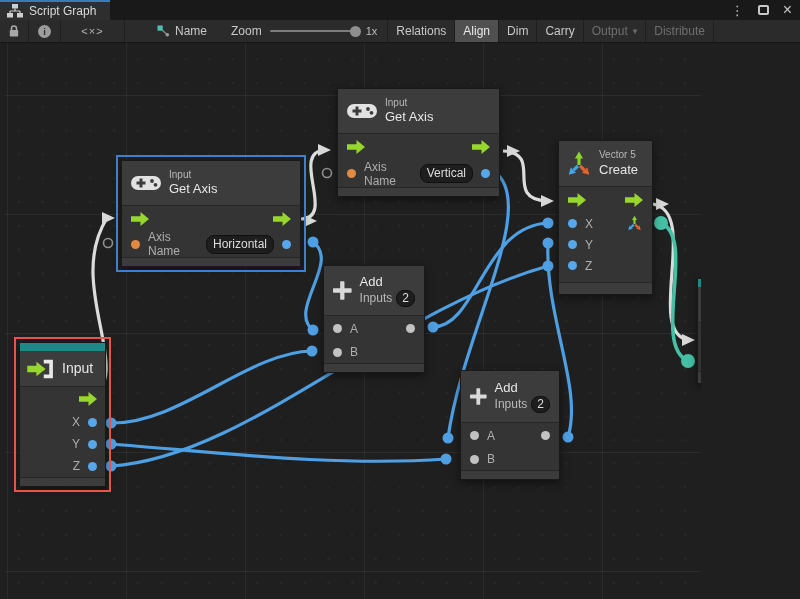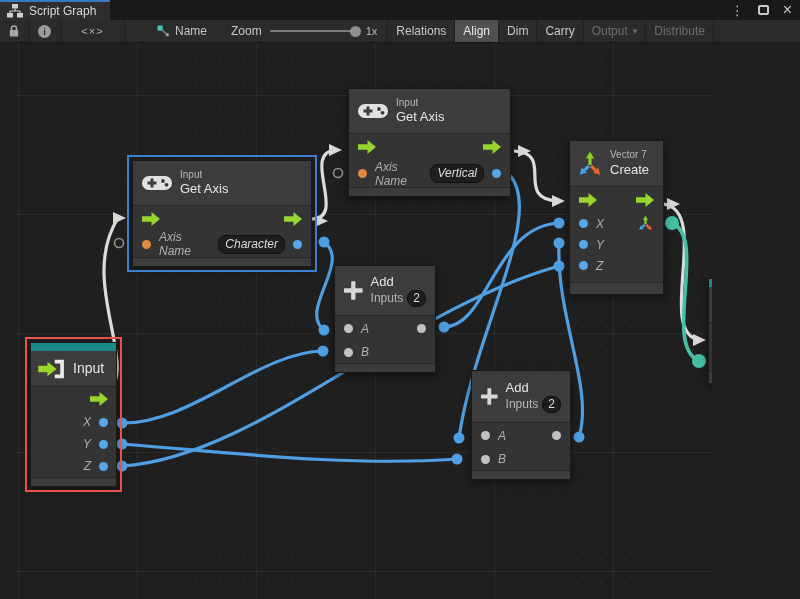--- a/index.html
+++ b/index.html
@@ -28,21 +28,21 @@
   .tbtn .dd { font-size:9px; margin-left:5px; }
   .crumb { display:flex; align-items:center; gap:5px; padding:0 10px; white-space:nowrap; }
   .zoom-wrap { display:flex; align-items:center; gap:8px; padding:0 6px 0 14px; }
   .slider { position:relative; width:88px; height:2px; background:#7d7d7d; border-radius:1px; }
   .slider .handle { position:absolute; right:-3px; top:-4.5px; width:11px; height:11px; border-radius:50%;
     background:#8f8f8f; }
   .zoom-val { font-size:11px; color:#bdbdbd; padding-right:4px; }
   .code-glyph { font-size:11px; letter-spacing:1px; color:#b5b5b5; }
 
   
-  #canvas { position:absolute; top:43px; left:16px; width:696px; height:556px; background-color:#1f1f1f;
+  #canvas { position:absolute; top:43px; left:5px; width:696px; height:556px; background-color:#1f1f1f;
     background-image:
       linear-gradient(to right, rgba(255,255,255,0.055) 1px, transparent 1px),
       linear-gradient(to bottom, rgba(255,255,255,0.055) 1px, transparent 1px),
       radial-gradient(circle, rgba(255,255,255,0.045) 1px, transparent 1.4px);
     background-size: 119px 119px, 119px 119px, 23.8px 23.8px;
     background-position: 2px 0, 0 52px, 2px 4.4px;
     overflow:hidden; }
   #wires { position:absolute; top:0; left:0; z-index:1; }
   .wire { fill:none; stroke-width:3.2px; }
   .wire.white { stroke:#dcdcdc; }
@@ -57,21 +57,21 @@
   .node { position:absolute; z-index:2; background:#343434; border:1px solid #191919; color:#c4c4c4;
     font-size:12px; box-shadow:0 3px 8px rgba(0,0,0,0.45); }
   .node.sel-blue { outline:2px solid #3e7fd0; outline-offset:3px; }
   .node.sel-red  { outline:2px solid #e8544a; outline-offset:3px; }
   .teal-bar { height:8px; background:#1d8a8a; }
   .hdr { display:flex; align-items:center; gap:8px; padding:6px 9px; background:#3c3c3c;
     border-bottom:1px solid #262626; }
   .hdr .cap { font-size:10px; color:#b8b8b8; line-height:1.25; }
   .hdr .ttl { font-size:13px; color:#e6e6e6; line-height:1.25; }
   .hdr .ttl.big { font-size:14px; }
-  .row { display:flex; align-items:center; gap:8px; padding:0 9px;font-style:italic; }
+  .row { display:flex; align-items:center; gap:8px; padding:0 9px; }
   .ftr { height:9px; background:#3c3c3c; border-top:1px solid #262626; }
   .pdot { width:9px; height:9px; border-radius:50%; flex:0 0 auto; }
   .pdot.blue { background:#56a8ea; }
   .pdot.orange { background:#e08a44; }
   .pdot.gray { background:#c2c2c2; }
   .plabel { color:#aeaeae; }
   .field { margin-left:auto; background:#1e1e1e; border:1px solid #101010; border-radius:8px;
     padding:1px 6px; color:#dddddd; font-size:12px; line-height:15px; }
   .field.tiny { margin-left:4px; padding:0 5px; }
   .ml-auto { margin-left:auto; }
@@ -243,21 +243,21 @@
         <svg width="18" height="14" viewBox="0 0 18 14">
             <path d="M0 4.2 H9.5 V0 L18 7 L9.5 14 V9.8 H0 Z" fill="#97d52f"></path>
           </svg>
         <svg class="ml-auto" width="18" height="14" viewBox="0 0 18 14">
             <path d="M0 4.2 H9.5 V0 L18 7 L9.5 14 V9.8 H0 Z" fill="#97d52f"></path>
           </svg>
       </div>
       <div class="row" style="height:26px;">
         <span class="pdot orange"></span>
         <span class="plabel">Axis Name</span>
-        <span class="field">Character</span>
+        <span class="field">Horizontal</span>
         <span class="pdot blue"></span>
       </div>
       <div class="ftr"></div>
     </div>
 
     <div class="node" style="left:318px; top:222px; width:102px;">
       <div class="hdr" style="height:50px;">
         <svg width="25" height="25" viewBox="0 0 26 26">
           <rect x="10" y="0" width="6" height="26" rx="1" fill="#d8d8d8"></rect>
             <rect x="0" y="10" width="26" height="6" rx="1" fill="#d8d8d8"></rect>
@@ -312,21 +312,21 @@
       <div class="hdr" style="height:46px; gap:6px; padding:6px 6px;">
         <svg width="28" height="28" viewBox="0 0 30 30">
           <line x1="15" y1="16" x2="15" y2="8.5" stroke="#8ad42c" stroke-width="3.4"></line>
           <polygon points="15,1.5 10.6,9 19.4,9" fill="#8ad42c"></polygon>
           <line x1="13.8" y1="17" x2="9.2" y2="21.6" stroke="#3fa7e8" stroke-width="3.4"></line>
           <polygon points="4,26.5 11.8,24.4 6.1,18.7" fill="#3fa7e8"></polygon>
           <line x1="16.2" y1="17" x2="20.8" y2="21.6" stroke="#e8662e" stroke-width="3.4"></line>
           <polygon points="26,26.5 23.9,18.7 18.2,24.4" fill="#e8662e"></polygon>
         </svg>
         <div>
-          <div class="cap">Vector 7</div>
+          <div class="cap">Vector 5</div>
           <div class="ttl">Create</div>
         </div>
       </div>
       <div class="row" style="height:26px;">
         <svg width="18" height="14" viewBox="0 0 18 14">
             <path d="M0 4.2 H9.5 V0 L18 7 L9.5 14 V9.8 H0 Z" fill="#97d52f"></path>
           </svg>
         <svg class="ml-auto" width="18" height="14" viewBox="0 0 18 14">
             <path d="M0 4.2 H9.5 V0 L18 7 L9.5 14 V9.8 H0 Z" fill="#97d52f"></path>
           </svg>

